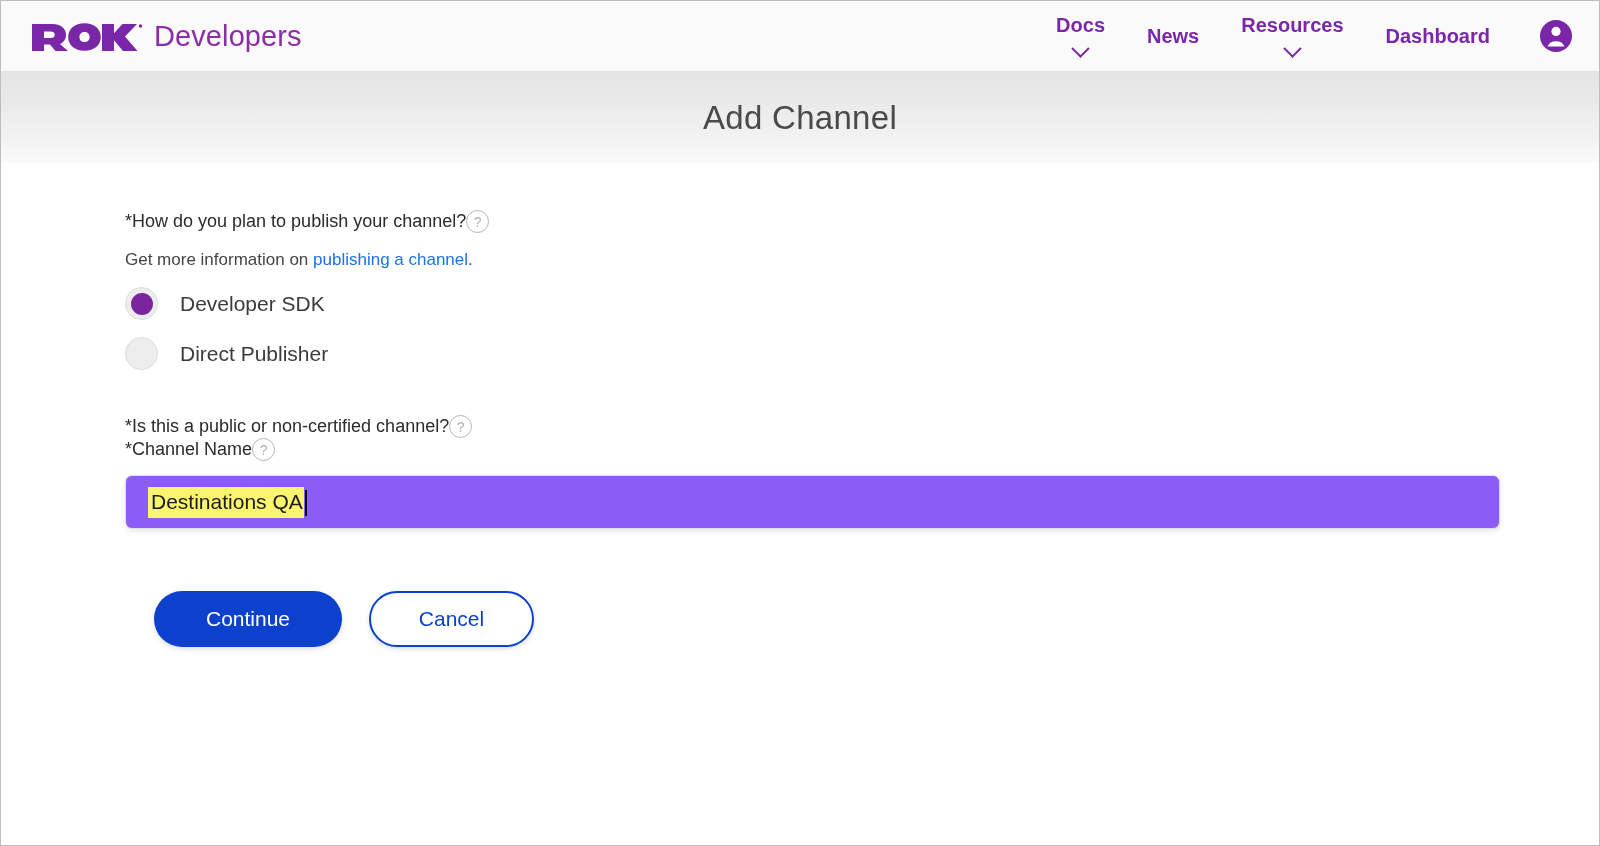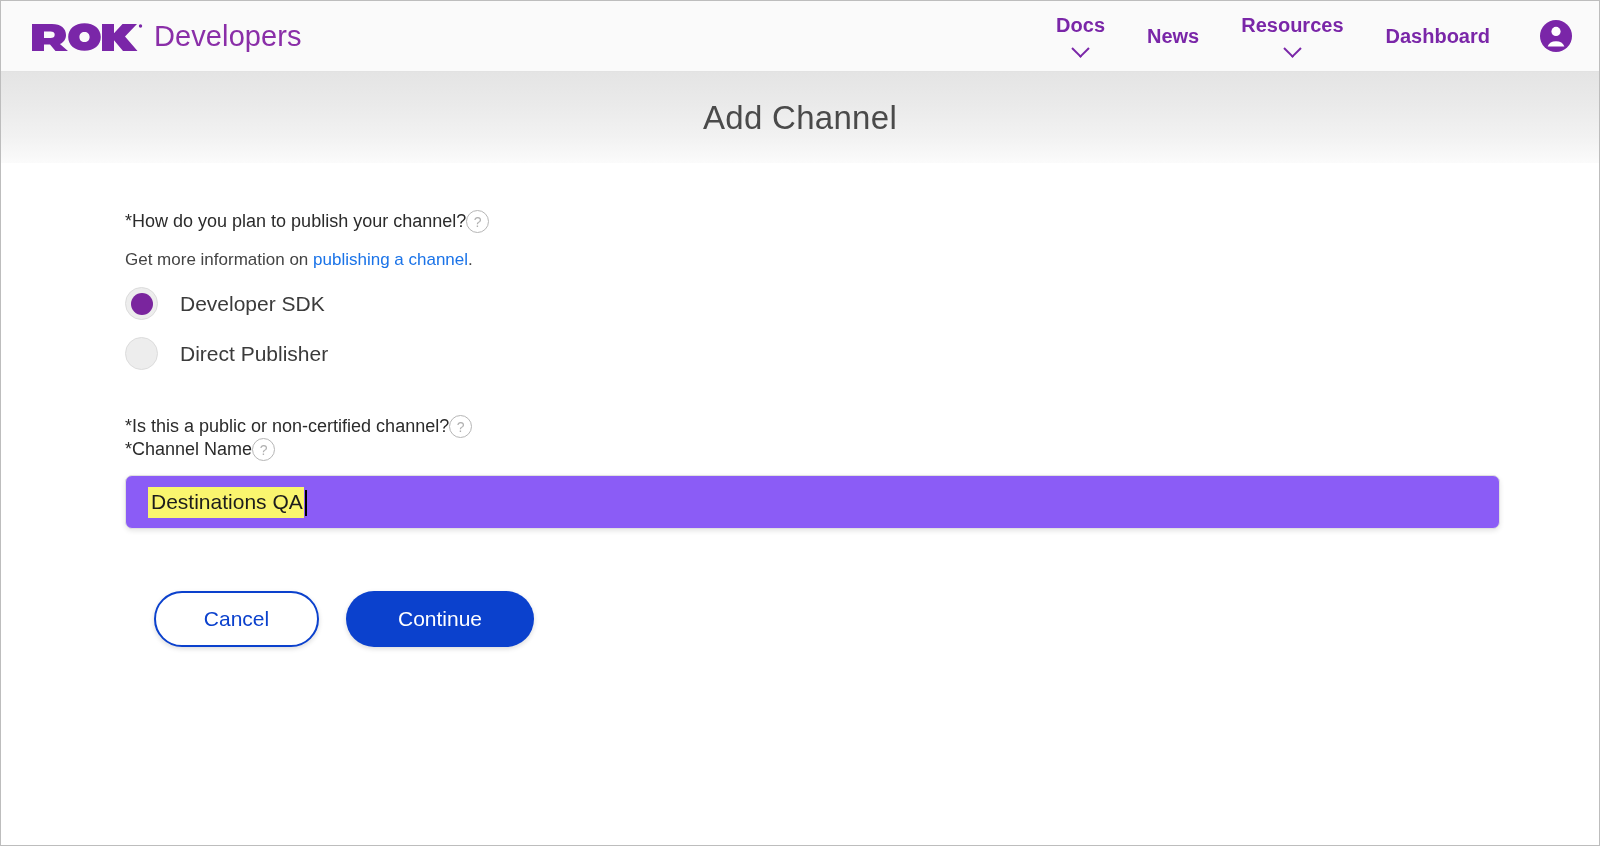--- a/index.html
+++ b/index.html
@@ -322,18 +322,18 @@
       <span>*Channel Name</span>
       <span class="help-icon">?</span>
     </div>
 
     <div class="text-input-wrap">
       <span class="input-value">Destinations QA</span>
         <span class="caret"></span>
     </div>
 
     <div class="buttons">
+      <div class="btn btn-primary">Continue</div>
       <div class="btn btn-secondary">Cancel</div>
-      <div class="btn btn-primary">Continue</div>
     </div>
 
   </div>
 </div>
 
 </body></html>

